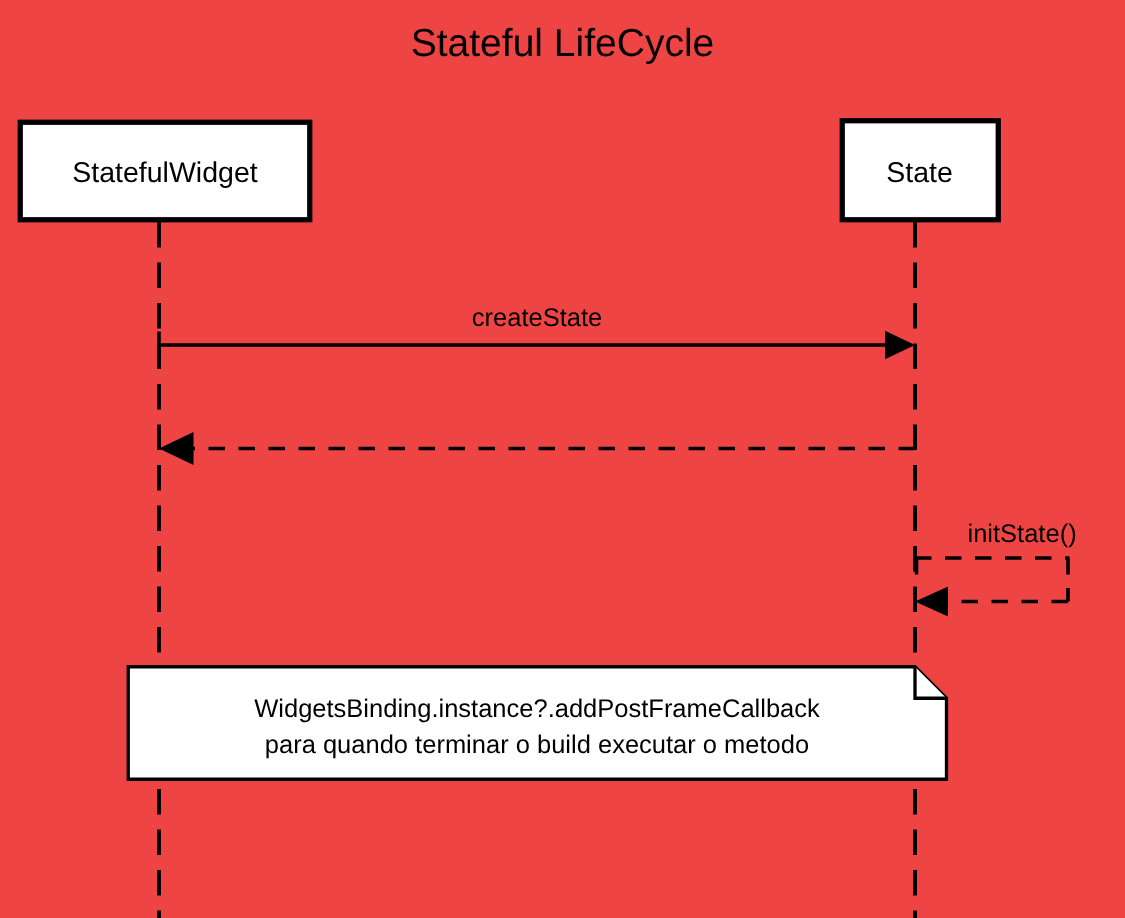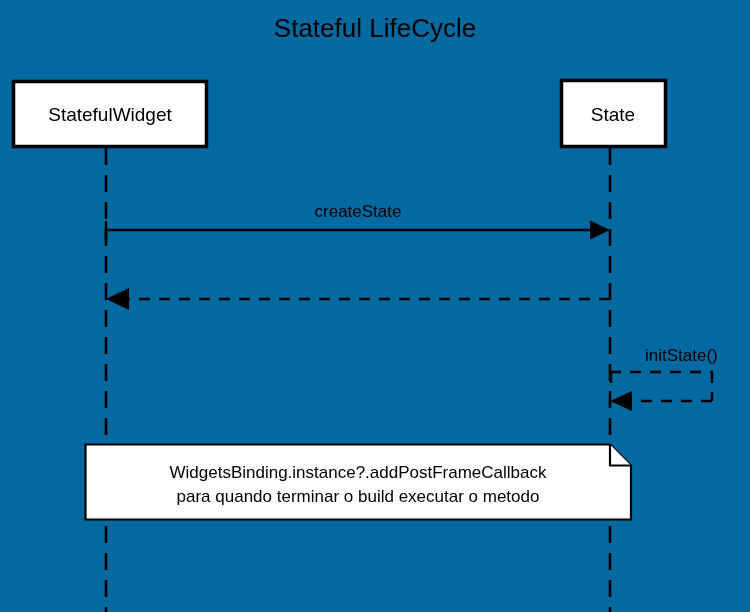--- a/index.html
+++ b/index.html
@@ -9,21 +9,21 @@
     background: #ffffff;
   }
   body {
     font-family: "Liberation Sans", sans-serif;
     -webkit-font-smoothing: antialiased;
   }
   #canvas {
     position: relative;
     width: 750px;
     height: 612px;
-    background: #0369a1;
+    background: #ef4444;
     overflow: hidden;
   }
   #diagram-svg {
     position: absolute;
     top: 0;
     left: 0;
     width: 750px;
     height: 612px;
     display: block;
   }

